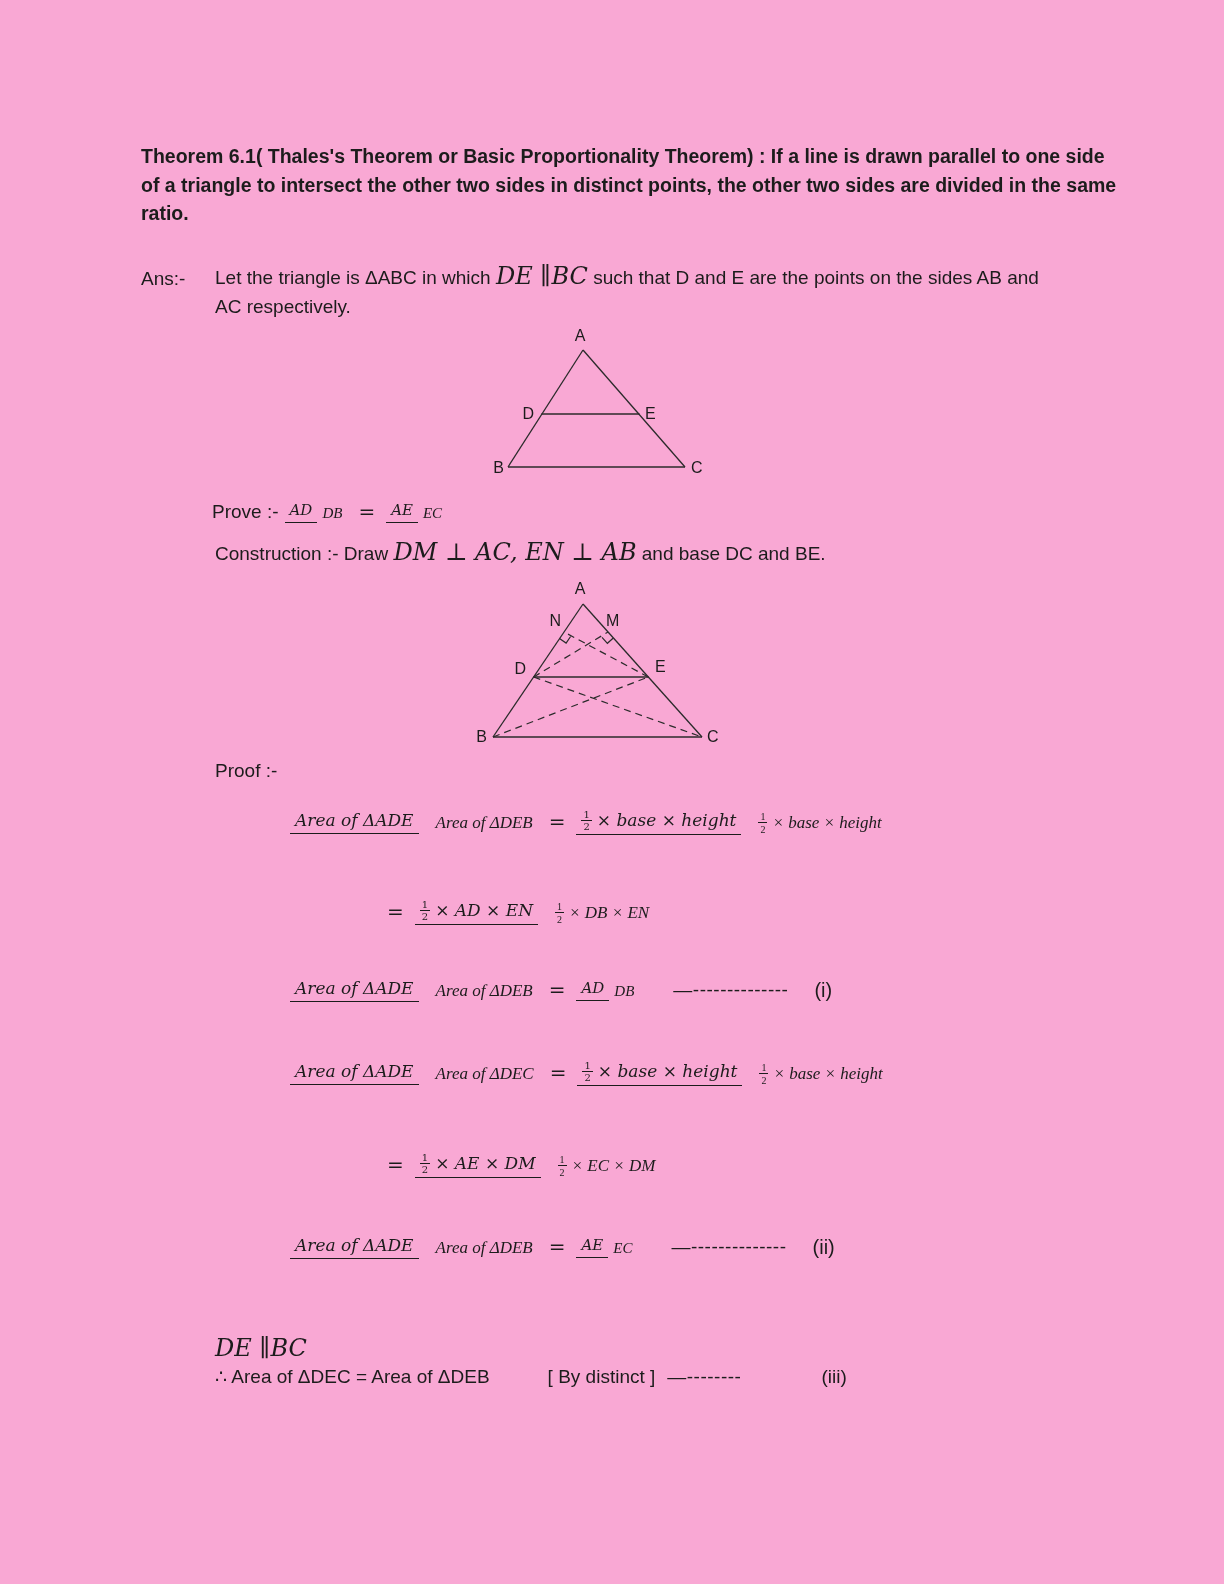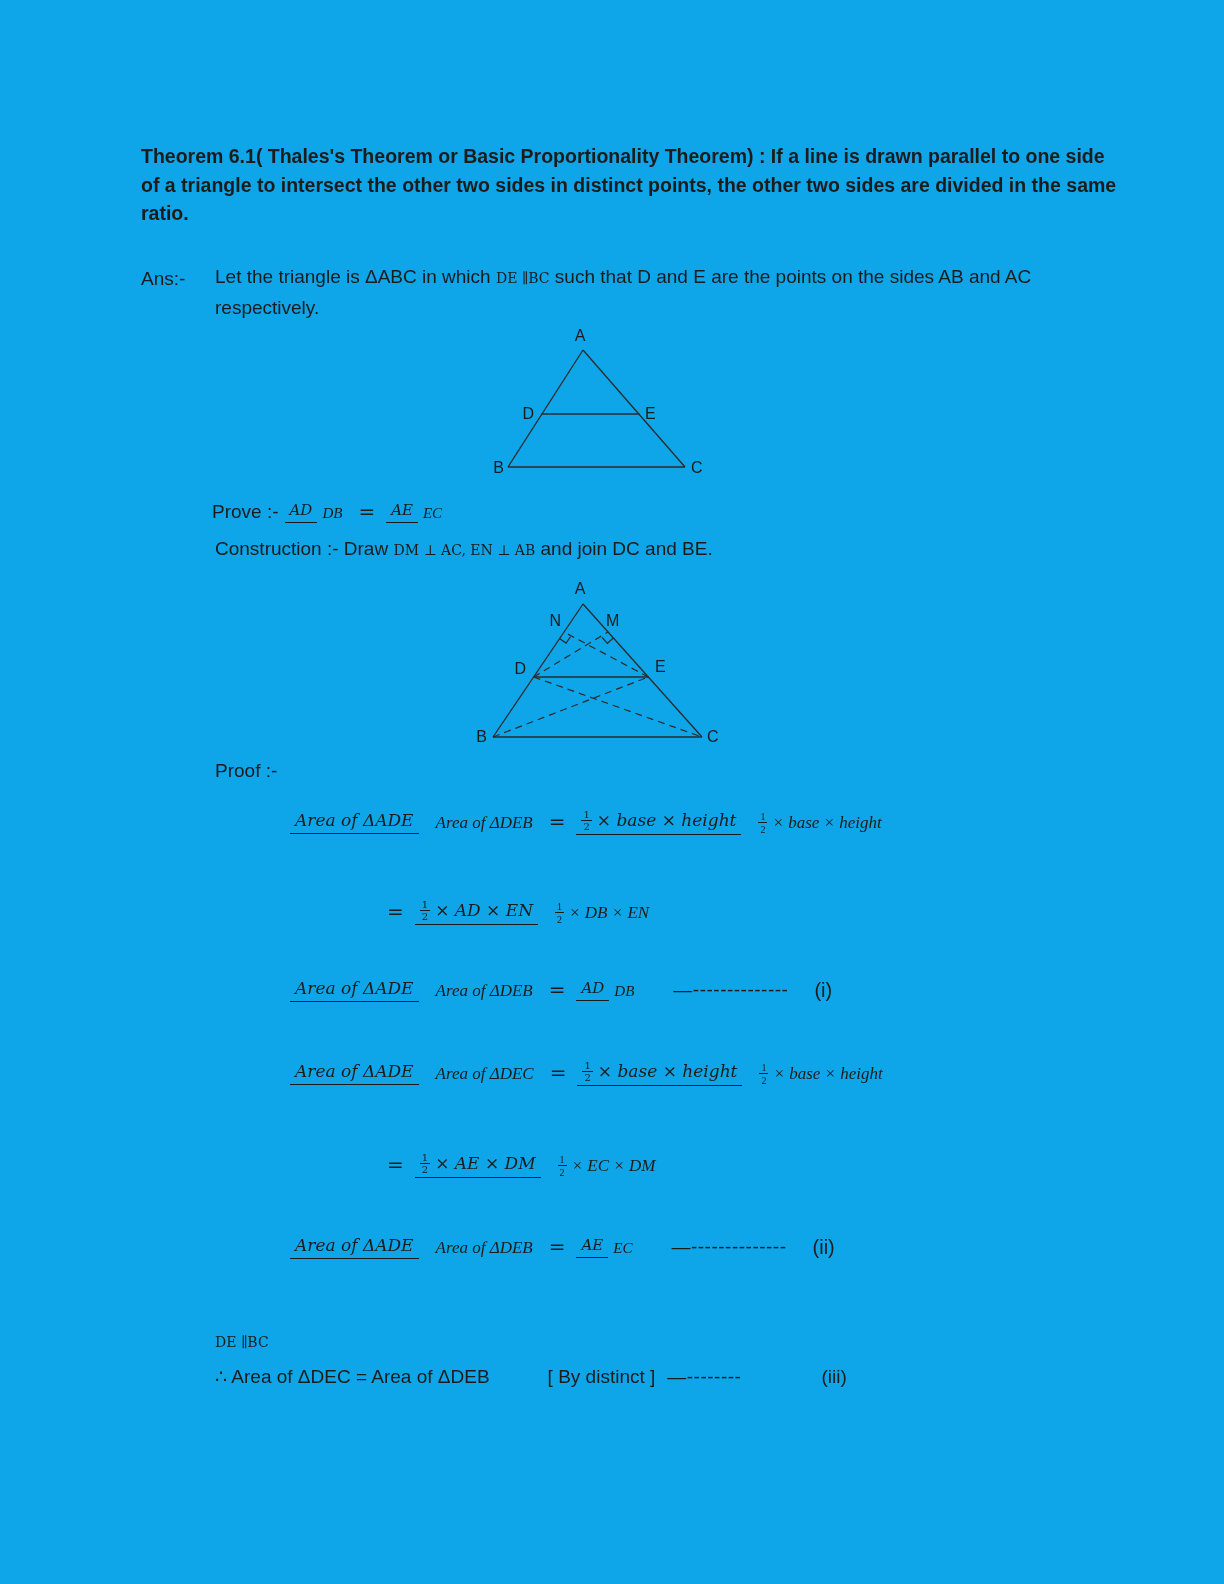--- a/index.html
+++ b/index.html
@@ -1,33 +1,33 @@
 <!DOCTYPE html>
 <html><head>
 <meta charset="utf-8">
 <style>
   html,body{margin:0;padding:0;background:#e8e8e8;}
   .page{
     position:relative;
     width:1224px;
     height:1584px;
-    background:#0ea5e9;
+    background:#f9a8d4;
     margin:0 auto;
     font-family:"Liberation Sans",sans-serif;
     color:#1c1c1c;
     overflow:hidden;
   }
   .abs{position:absolute;}
   .title{
     left:141px;top:142px;width:980px;
     font-size:19.5px;font-weight:700;line-height:28.5px;
   }
   .ans{left:141px;top:228px;font-size:19px;margin-top:40px;}
   .intro{left:215px;top:262px;width:850px;font-size:19px;line-height:29px;}
-  .mathit{font-family:"DejaVu Serif",serif;font-size:14px;}
+  .mathit{font-family:"DejaVu Serif",serif;font-style:italic;font-size:24px;}
   .prove-row{left:212px;top:490px;height:44px;display:flex;align-items:center;font-size:19px;}
   .construction{left:215px;top:538px;font-size:19px;}
   .proof-label{left:215px;top:760px;font-size:19px;}
 
   
   .frac{display:inline-flex;flex-direction:row;align-items:center;
         font-family:"DejaVu Serif",serif;font-style:italic;line-height:1.25;}
   .frac .fnum{border-bottom:1.5px solid #1c1c1c;padding:0 5px 2px;
         display:inline-flex;align-items:center;justify-content:center;gap:5px;}
   .frac .fden{padding:2px 5px 0;display:inline-flex;align-items:center;justify-content:center;gap:5px;font-family:Liberation Serif, serif;}
@@ -88,21 +88,21 @@
       <span class="fnum">AD</span>
       <span class="fden">DB</span>
     </span>
     <span class="eqs">=</span>
     <span class="frac small">
       <span class="fnum">AE</span>
       <span class="fden">EC</span>
     </span>
   </div>
 
-  <div class="abs construction"><span>Construction :- Draw </span><span class="mathit">DM ⊥ AC, EN ⊥ AB</span><span> and join DC and BE.</span></div>
+  <div class="abs construction"><span>Construction :- Draw </span><span class="mathit">DM ⊥ AC, EN ⊥ AB</span><span> and base DC and BE.</span></div>
 
   <svg class="abs" style="left:458px;top:578px" width="268" height="172" viewBox="0 0 268 172">
     <g>
       <line class="edge" x1="125" y1="26" x2="35" y2="159"></line>
       <line class="edge" x1="125" y1="26" x2="244" y2="159"></line>
       <line class="edge" x1="35" y1="159" x2="244" y2="159"></line>
       <line class="edge" x1="75.6" y1="99" x2="190.3" y2="99"></line>
     </g>
     <g>
       <line class="dash" x1="190.3" y1="99" x2="106" y2="54"></line>

